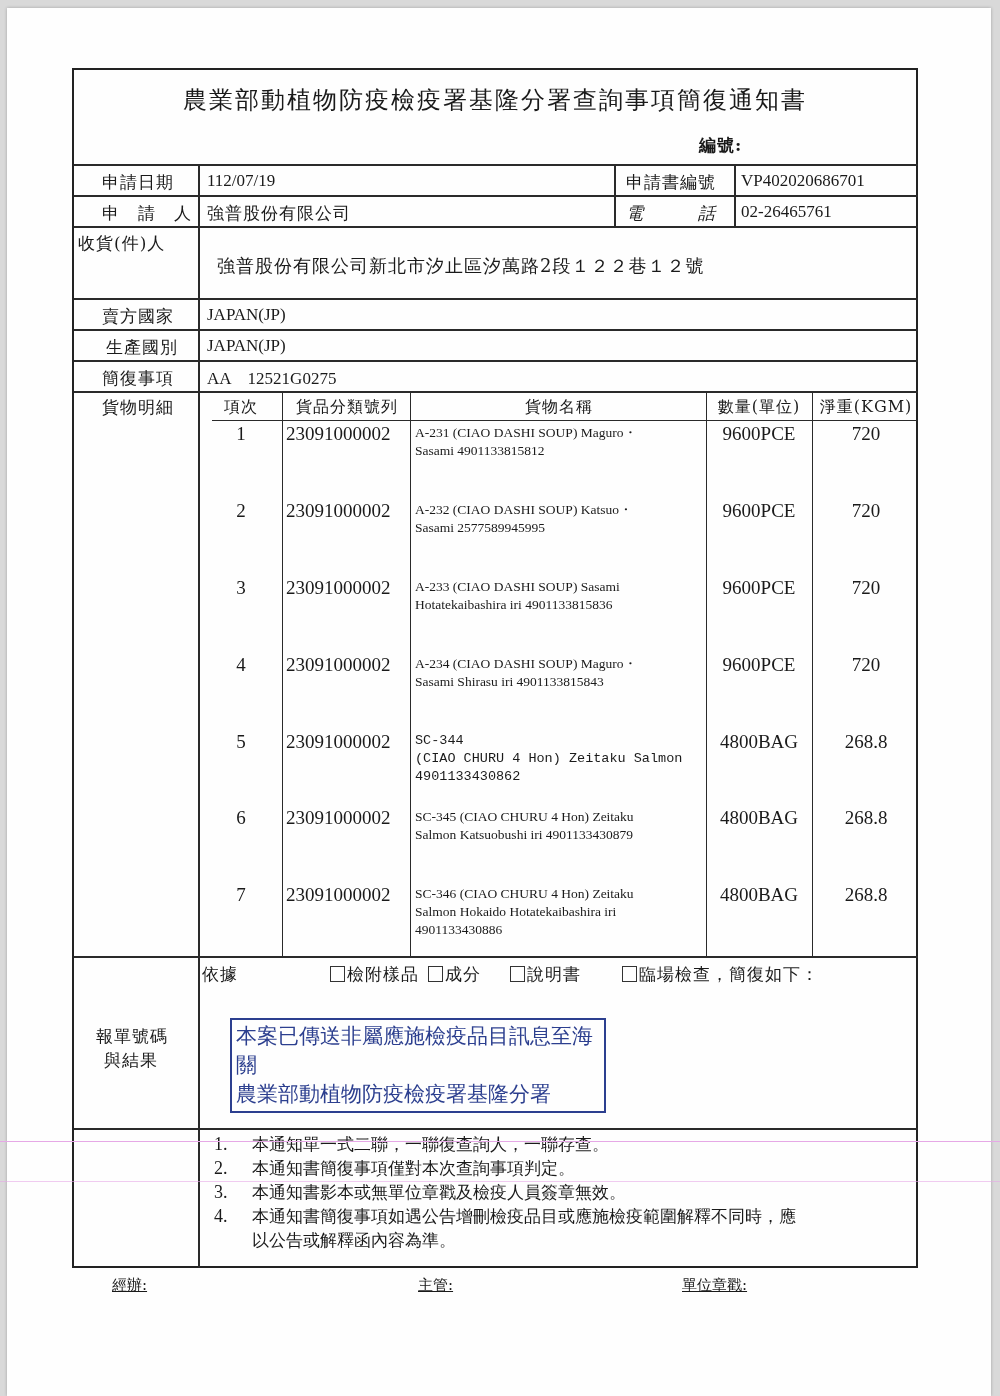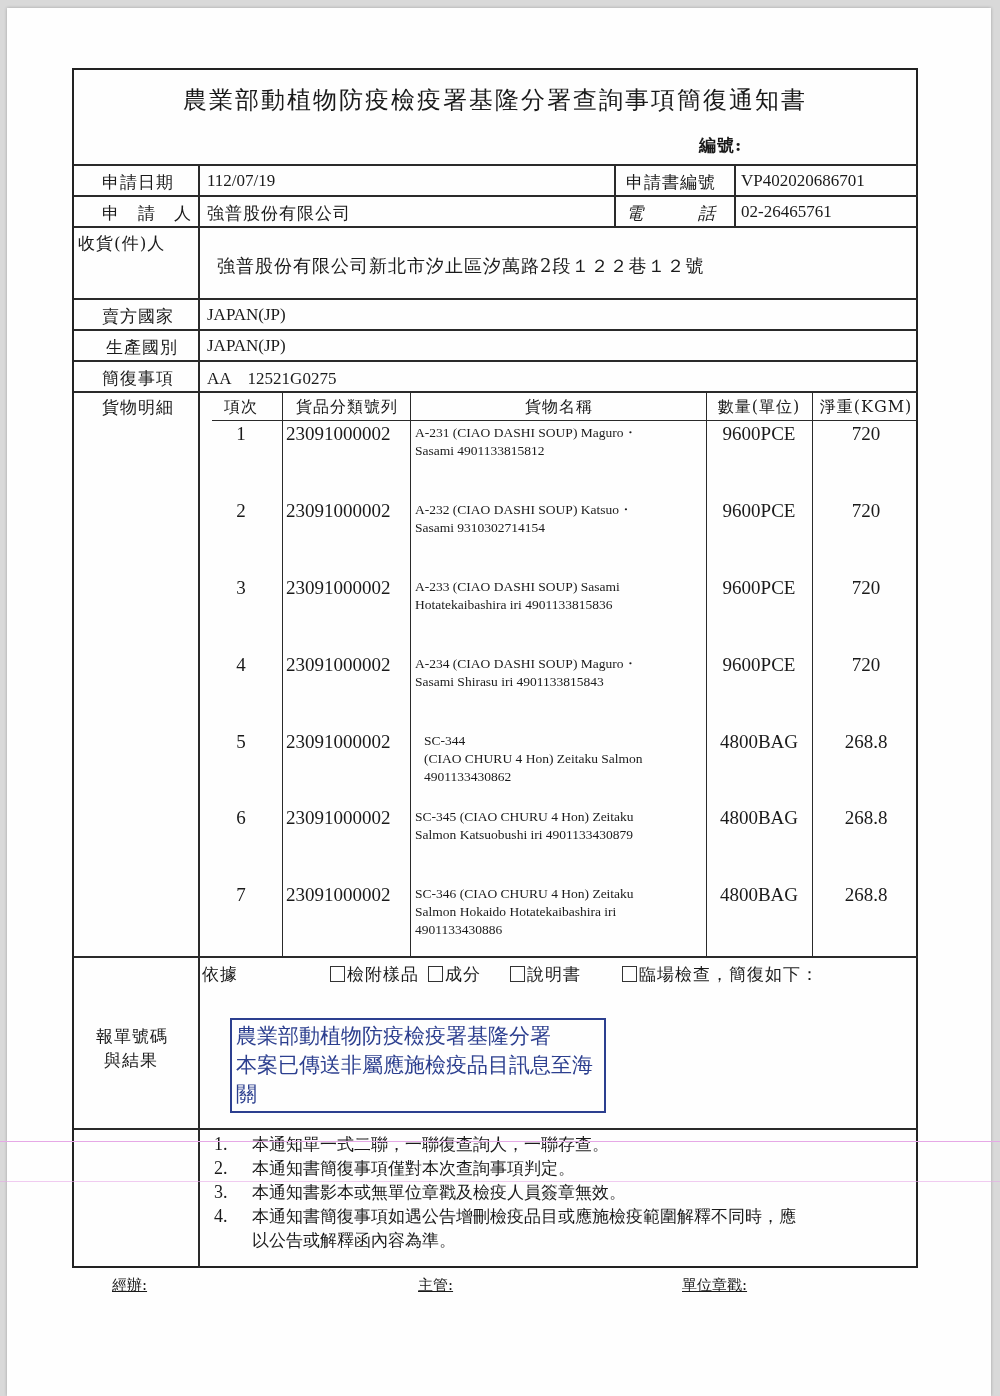--- a/index.html
+++ b/index.html
@@ -88,21 +88,21 @@
       </div>
     <div class="cell" style="left:632px;width:106px;top:353px;text-align:center;">9600PCE</div>
     <div class="cell" style="left:740px;width:104px;top:353px;text-align:center;">720</div>
   </div>
 
   <div>
     <div class="cell" style="left:126px;width:82px;top:430px;text-align:center;">2</div>
     <div class="cell" style="left:212px;top:430px;">23091000002</div>
     <div class="desc" style="left:341px;top:431px;">
         <div>A-232 (CIAO DASHI SOUP) Katsuo・</div>
-        <div>Sasami 9310302714154</div>
+        <div>Sasami 2577589945995</div>
       </div>
     <div class="cell" style="left:632px;width:106px;top:430px;text-align:center;">9600PCE</div>
     <div class="cell" style="left:740px;width:104px;top:430px;text-align:center;">720</div>
   </div>
 
   <div>
     <div class="cell" style="left:126px;width:82px;top:507px;text-align:center;">3</div>
     <div class="cell" style="left:212px;top:507px;">23091000002</div>
     <div class="desc" style="left:341px;top:508px;">
         <div>A-233 (CIAO DASHI SOUP) Sasami</div>
@@ -119,21 +119,21 @@
         <div>A-234 (CIAO DASHI SOUP) Maguro・</div>
         <div>Sasami Shirasu iri 4901133815843</div>
       </div>
     <div class="cell" style="left:632px;width:106px;top:584px;text-align:center;">9600PCE</div>
     <div class="cell" style="left:740px;width:104px;top:584px;text-align:center;">720</div>
   </div>
 
   <div>
     <div class="cell" style="left:126px;width:82px;top:661px;text-align:center;">5</div>
     <div class="cell" style="left:212px;top:661px;">23091000002</div>
-    <div class="desc" style="left:350px;top:662px;">
+    <div class="desc" style="left:341px;top:662px;font-family:Liberation Mono, monospace;">
         <div>SC-344</div>
         <div>(CIAO CHURU 4 Hon) Zeitaku Salmon</div>
         <div>4901133430862</div>
       </div>
     <div class="cell" style="left:632px;width:106px;top:661px;text-align:center;">4800BAG</div>
     <div class="cell" style="left:740px;width:104px;top:661px;text-align:center;">268.8</div>
   </div>
 
   <div>
     <div class="cell" style="left:126px;width:82px;top:737px;text-align:center;">6</div>
@@ -161,22 +161,22 @@
   <div class="lbl" style="left:128px;top:893px;">依據</div>
   <div class="lbl" style="left:220px;top:893px;padding-left:36px;"><span class="chk"></span><span>檢附樣品</span></div>
   <div class="lbl" style="left:354px;top:893px;"><span class="chk"></span><span>成分</span></div>
   <div class="lbl" style="left:436px;top:893px;"><span class="chk"></span><span>說明書</span></div>
   <div class="lbl" style="left:548px;top:893px;"><span class="chk"></span><span>臨場檢查，簡復如下：</span></div>
 
   <div class="lbl" style="left:22px;top:955px;">報單號碼</div>
   <div class="lbl" style="left:30px;top:979px;">與結果</div>
 
   <div class="stamp">
+    <div>本案已傳送非屬應施檢疫品目訊息至海關</div>
     <div>農業部動植物防疫檢疫署基隆分署</div>
-    <div>本案已傳送非屬應施檢疫品目訊息至海關</div>
   </div>
 
   <div class="note" style="top:1062px;"><span class="n">1.</span><span>本通知單一式二聯，一聯復查詢人，一聯存查。</span></div>
   <div class="note" style="top:1086px;"><span class="n">2.</span><span>本通知書簡復事項僅對本次查詢事項判定。</span></div>
   <div class="note" style="top:1110px;"><span class="n">3.</span><span>本通知書影本或無單位章戳及檢疫人員簽章無效。</span></div>
   <div class="note" style="top:1134px;"><span class="n">4.</span><span>本通知書簡復事項如遇公告增刪檢疫品目或應施檢疫範圍解釋不同時，應</span></div>
   <div class="note" style="top:1158px;left:178px;">以公告或解釋函內容為準。</div>
 </div>
 
 <div class="pinkline" style="top:1141px;"></div>

